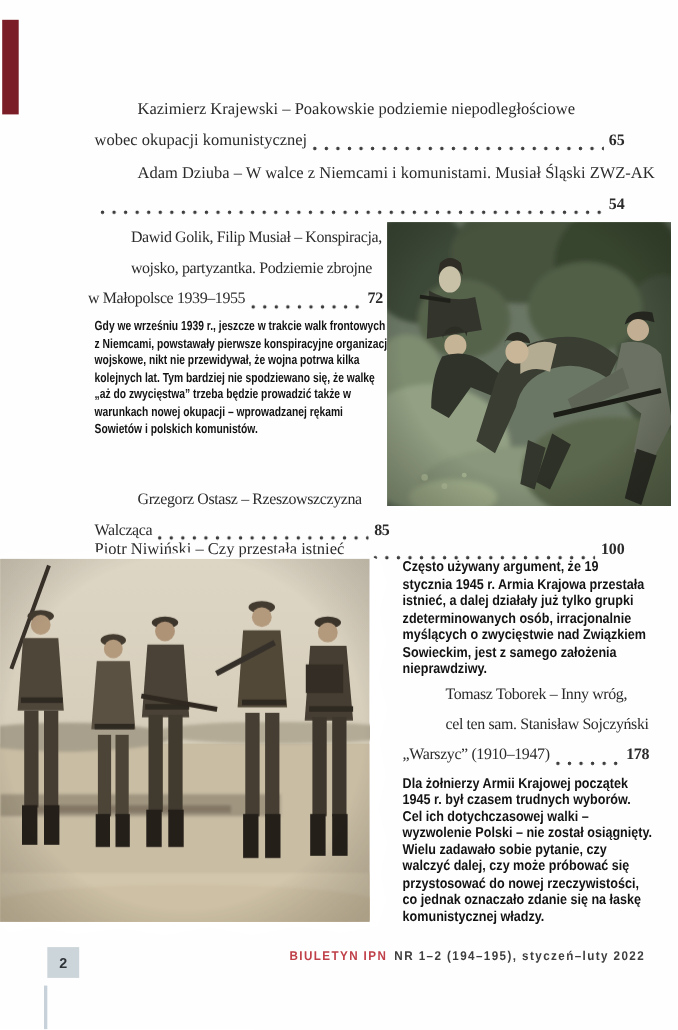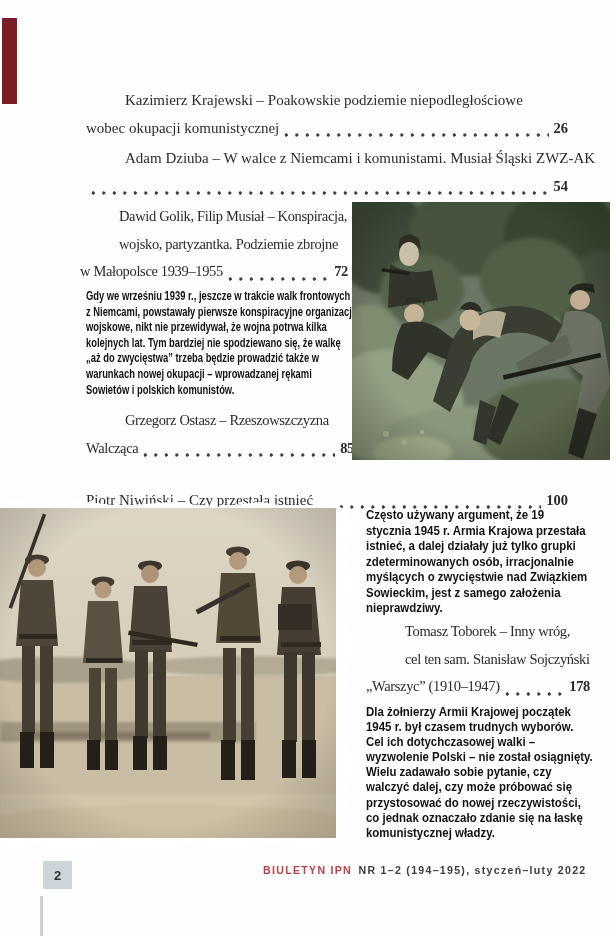--- a/index.html
+++ b/index.html
@@ -13,21 +13,21 @@
   .entry.narrow{font-size:14.5px;letter-spacing:-0.35px;line-height:27.5px;}
   .leader-row{display:flex;align-items:baseline;}
   .leader-row .txt{white-space:nowrap;}
   .dots{flex:1 1 auto;height:6px;margin:0 5px;align-self:flex-end;margin-bottom:4px;
         background-image:radial-gradient(circle at 2.2px 3px,#3d3d3d 1.45px,transparent 1.85px);
         background-size:10.5px 6px;background-repeat:repeat-x;background-position:0 0;}
   .pg{font-weight:bold;font-size:14.5px;}
   .e1{left:86px;top:86px;width:482px;}
   .e2{left:86px;top:144px;width:482px;}
   .e3{left:80px;top:203px;width:268px;}
-  .e4{left:86px;top:407px;width:268px;}
+  .e4{left:86px;top:441px;width:268px;}
   .e5{left:86px;top:486px;width:482px;}
   .e6{left:366px;top:618px;width:224px;}
   
   .excerpt{position:absolute;font-family:"Liberation Sans",sans-serif;font-weight:bold;
            color:#121212;transform-origin:0 0;}
   .x1{left:86px;top:289px;width:348px;font-size:12px;line-height:15.6px;transform:scaleX(0.78);}
   .x2{left:366px;top:507px;width:256px;font-size:13px;line-height:15.5px;transform:scaleX(0.88);}
   .x3{left:366px;top:704px;width:258px;font-size:13px;line-height:15.1px;transform:scaleX(0.88);}
   
   .photo-forest{position:absolute;left:352px;top:202px;width:258px;height:258px;background:#67745f;}
@@ -52,21 +52,21 @@
 
 <div class="page">
 
   <div class="red-bar"></div>
 
   <div class="entry e1">
     <div class="line">Kazimierz Krajewski – Poakowskie podziemie niepodległościowe</div>
     <div class="leader-row">
       <span class="txt">wobec okupacji komunistycznej</span>
       <span class="dots"></span>
-      <span class="pg">26</span>
+      <span class="pg">65</span>
     </div>
   </div>
 
   <div class="entry e2">
     <div class="line">Adam Dziuba – W walce z Niemcami i komunistami. Musiał Śląski ZWZ-AK</div>
     <div class="leader-row">
       <span class="dots"></span>
       <span class="pg">54</span>
     </div>
   </div>

